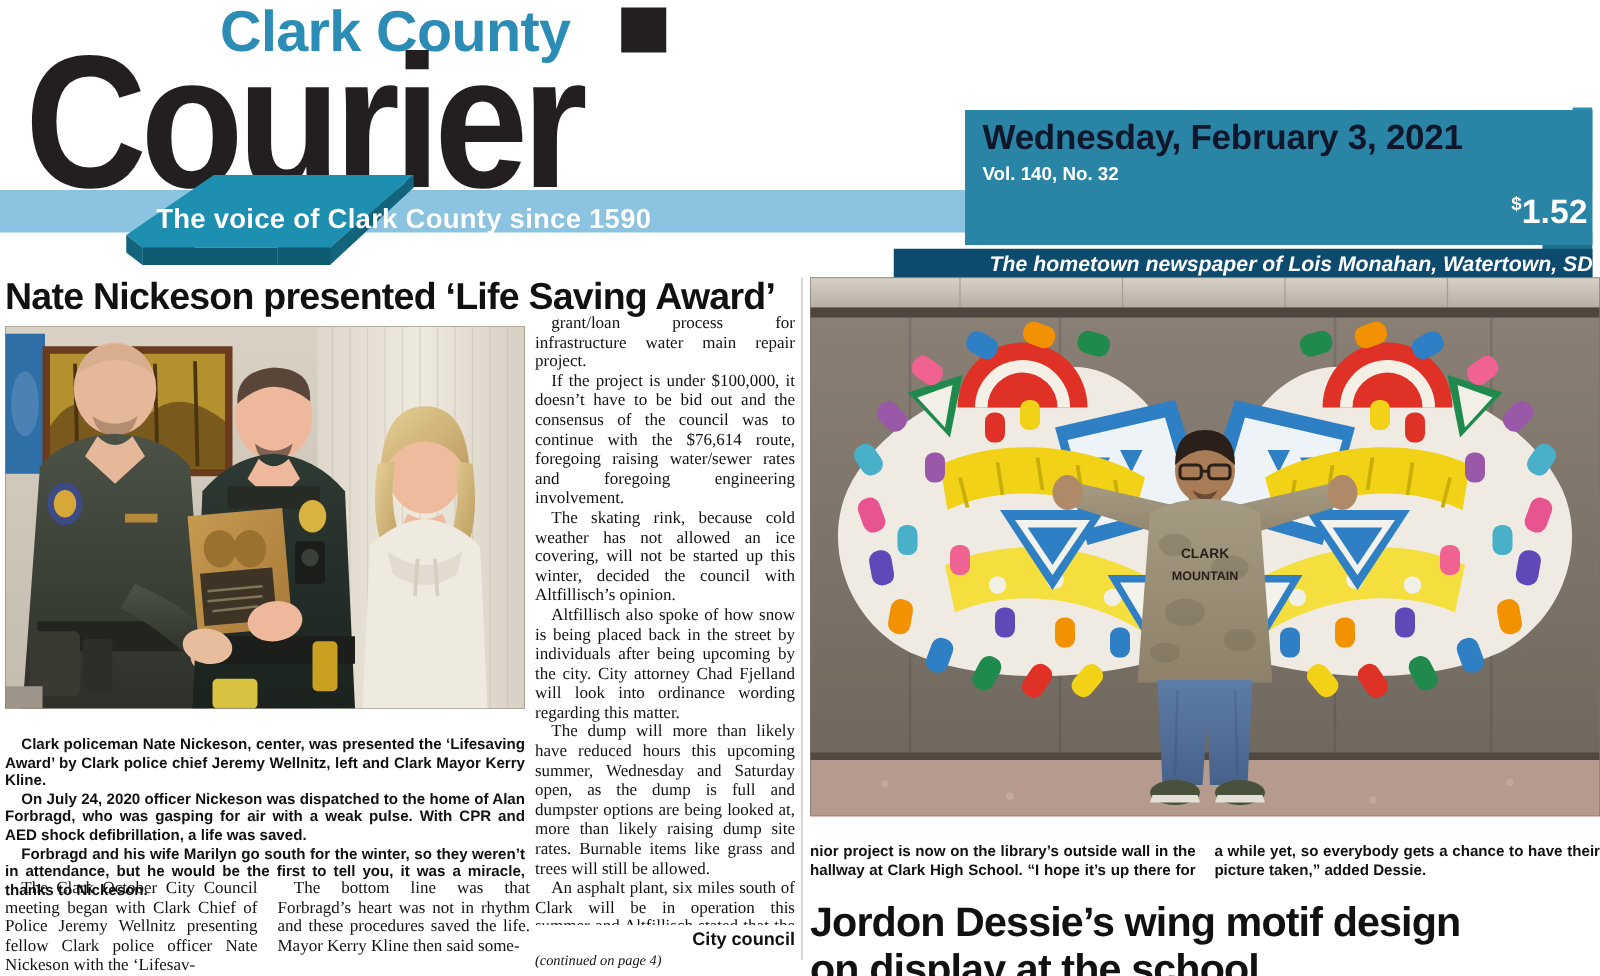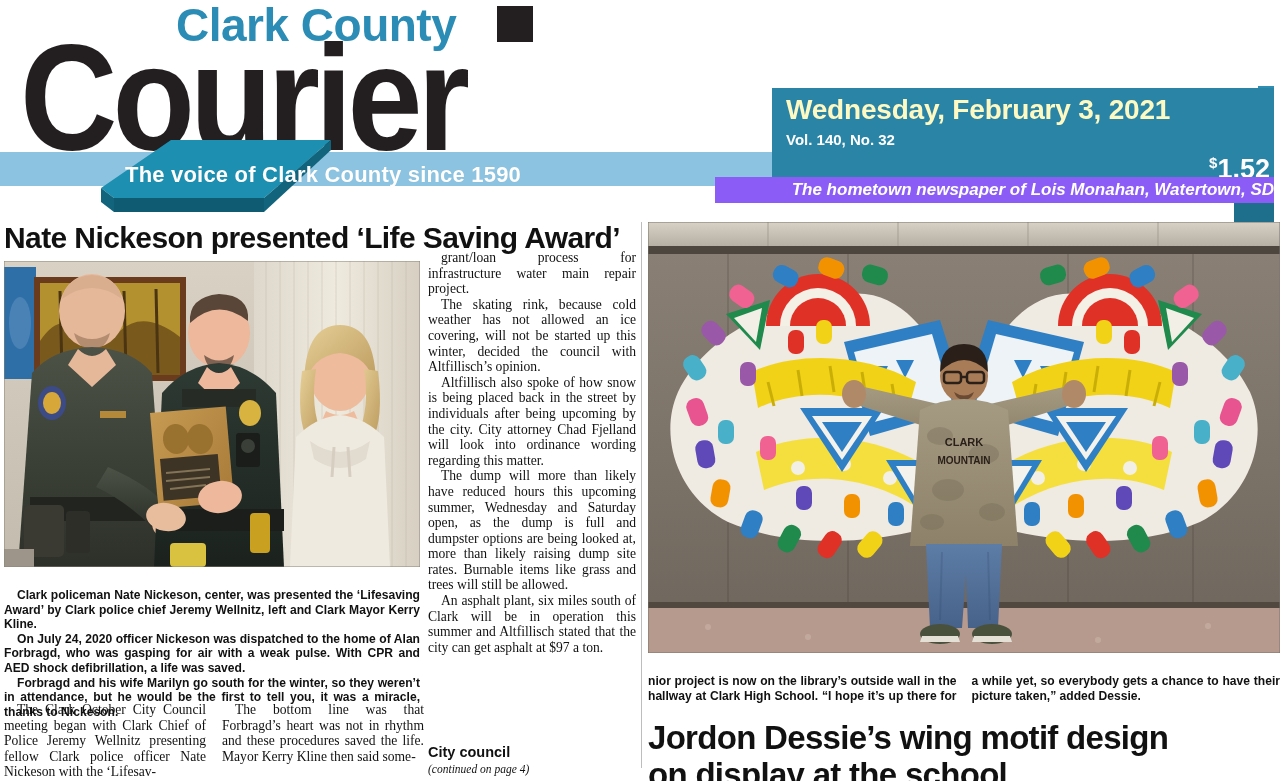--- a/index.html
+++ b/index.html
@@ -62,39 +62,39 @@
     letter-spacing:0.2px;
     text-shadow:0 0 1px rgba(0,0,0,0.08);
   }
 
   .datebox {
     position:absolute; left:772px; top:88px; width:508px; height:108px;
     background:#2a84a6;
   }
   .date-main {
     position:absolute; left:14px; top:6px;
-    font-size:28px; font-weight:bold; color:#fef9c3; letter-spacing:-0.2px;
+    font-size:28px; font-weight:bold; color:#0f172a; letter-spacing:-0.2px;
   }
   .date-vol {
     position:absolute; left:14px; top:43px;
     font-size:15px; font-weight:bold; color:#ffffff;
   }
   .date-web {
     position:absolute; left:14px; top:75px;
     font-size:16px; font-weight:bold; color:#ffffff;margin-top:35px;
   }
   .price {
     position:absolute; right:10px; top:66px;
     font-size:27px; font-weight:bold; color:#ffffff;
   }
   .price sup { font-size:15px; vertical-align:super; }
 
   .hometown-bar {
-    position:absolute; left:715px; top:177px; width:565px; height:26px;
-    background:#8b5cf6;
+    position:absolute; left:715px; top:199px; width:565px; height:26px;
+    background:#0c4a6e;
   }
   .hometown-text {
     position:absolute; right:6px; top:3px;
     font-size:17px; font-weight:bold; font-style:italic; color:#ffffff;
     white-space:nowrap;
   }
 
   
   .page-body { position:relative; width:1280px; }
 
@@ -139,21 +139,21 @@
   .col2cols {
     position:absolute; left:4px; top:480px; width:420px;
     column-count:2; column-gap:16px; column-fill:auto; height:110px;
     overflow:hidden;
   }
 
   .mid-text { position:absolute; left:0; top:28px; width:208px; height:490px; overflow:hidden; }
 
   .jump-head {
     position:absolute; left:0; top:522px; width:208px;
-    text-align:left; font-size:14.5px; font-weight:bold; color:#111;
+    text-align:right; font-size:14.5px; font-weight:bold; color:#111;
     font-family:"Liberation Sans", sans-serif;
   }
   .jump-sub {
     position:absolute; left:0; top:541px; width:208px;
     font-size:11.5px; font-style:italic; color:#111;
     font-family:"Liberation Serif", serif;
   }
 
   .cap2wrap {
     position:absolute; left:0; top:436px; width:632px;
@@ -338,20 +338,21 @@
     <div class="col2cols body-text">
       <p>The Clark October City Council meeting began with Clark Chief of Police Jeremy Wellnitz presenting fellow Clark police officer Nate Nickeson with the ‘Lifesav-</p>
       <p>award was presented.</p>
       <p>The bottom line was that Forbragd’s heart was not in rhythm and these procedures saved the life.  Mayor Kerry Kline then said some-</p>
     </div>
   </div>
 
   <div class="mid-col">
     <div class="mid-text body-text">
       <p>grant/loan process for infrastructure water main repair project.</p>
+      <p>If the project is under $100,000, it doesn’t have to be bid out and the consensus of the council was to continue with the $76,614 route, foregoing raising water/sewer rates and foregoing engineering involvement.</p>
       <p>The skating rink, because cold weather has not allowed an ice covering, will not be started up this winter, decided the council with Altfillisch’s opinion.</p>
       <p>Altfillisch also spoke of how snow is being placed back in the street by individuals after being upcoming by the city.  City attorney Chad Fjelland will look into ordinance wording regarding this matter.</p>
       <p>The dump will more than likely have reduced hours this upcoming summer, Wednesday and Saturday open, as the dump is full and dumpster options are being looked at, more than likely raising dump site rates.  Burnable items like grass and trees will still be allowed.</p>
       <p>An asphalt plant, six miles south of Clark will be in operation this summer and Altfillisch stated that the city can get asphalt at $97 a ton.</p>
 
     </div>
     <div class="jump-head">City council</div>
     <div class="jump-sub">(continued on page 4)</div>
   </div>
 

